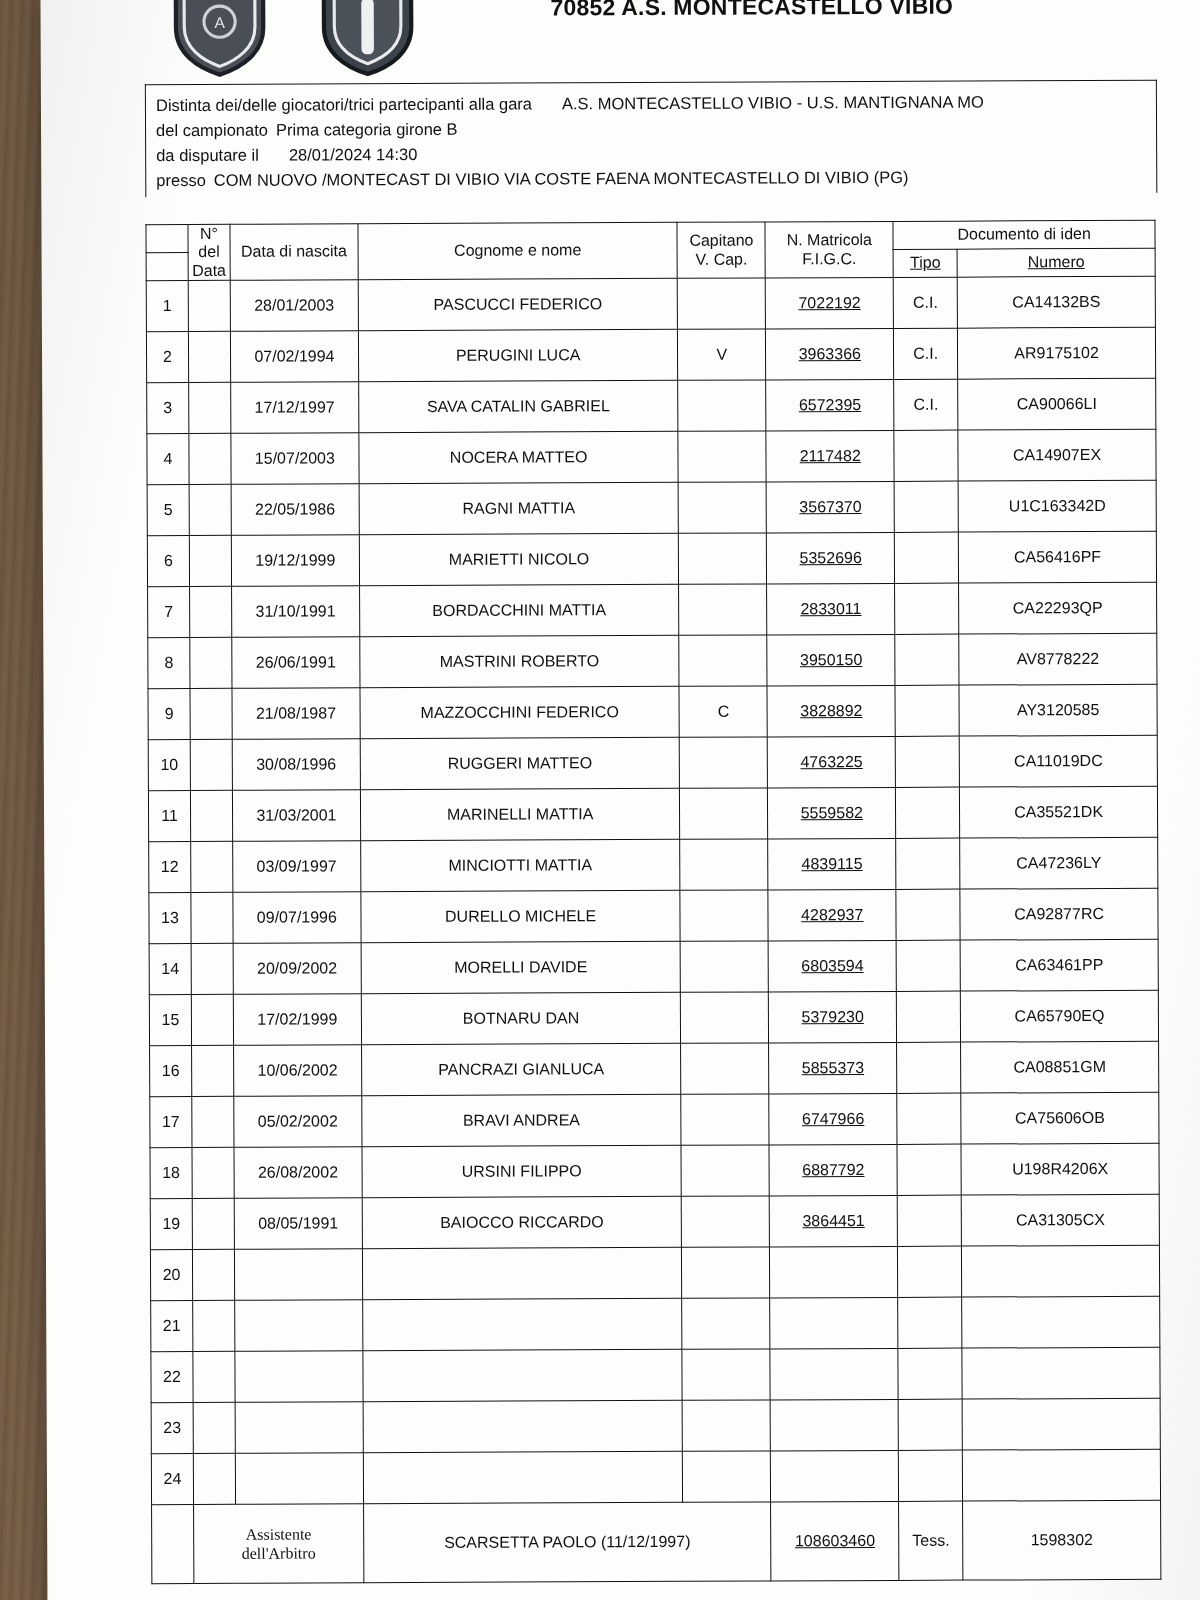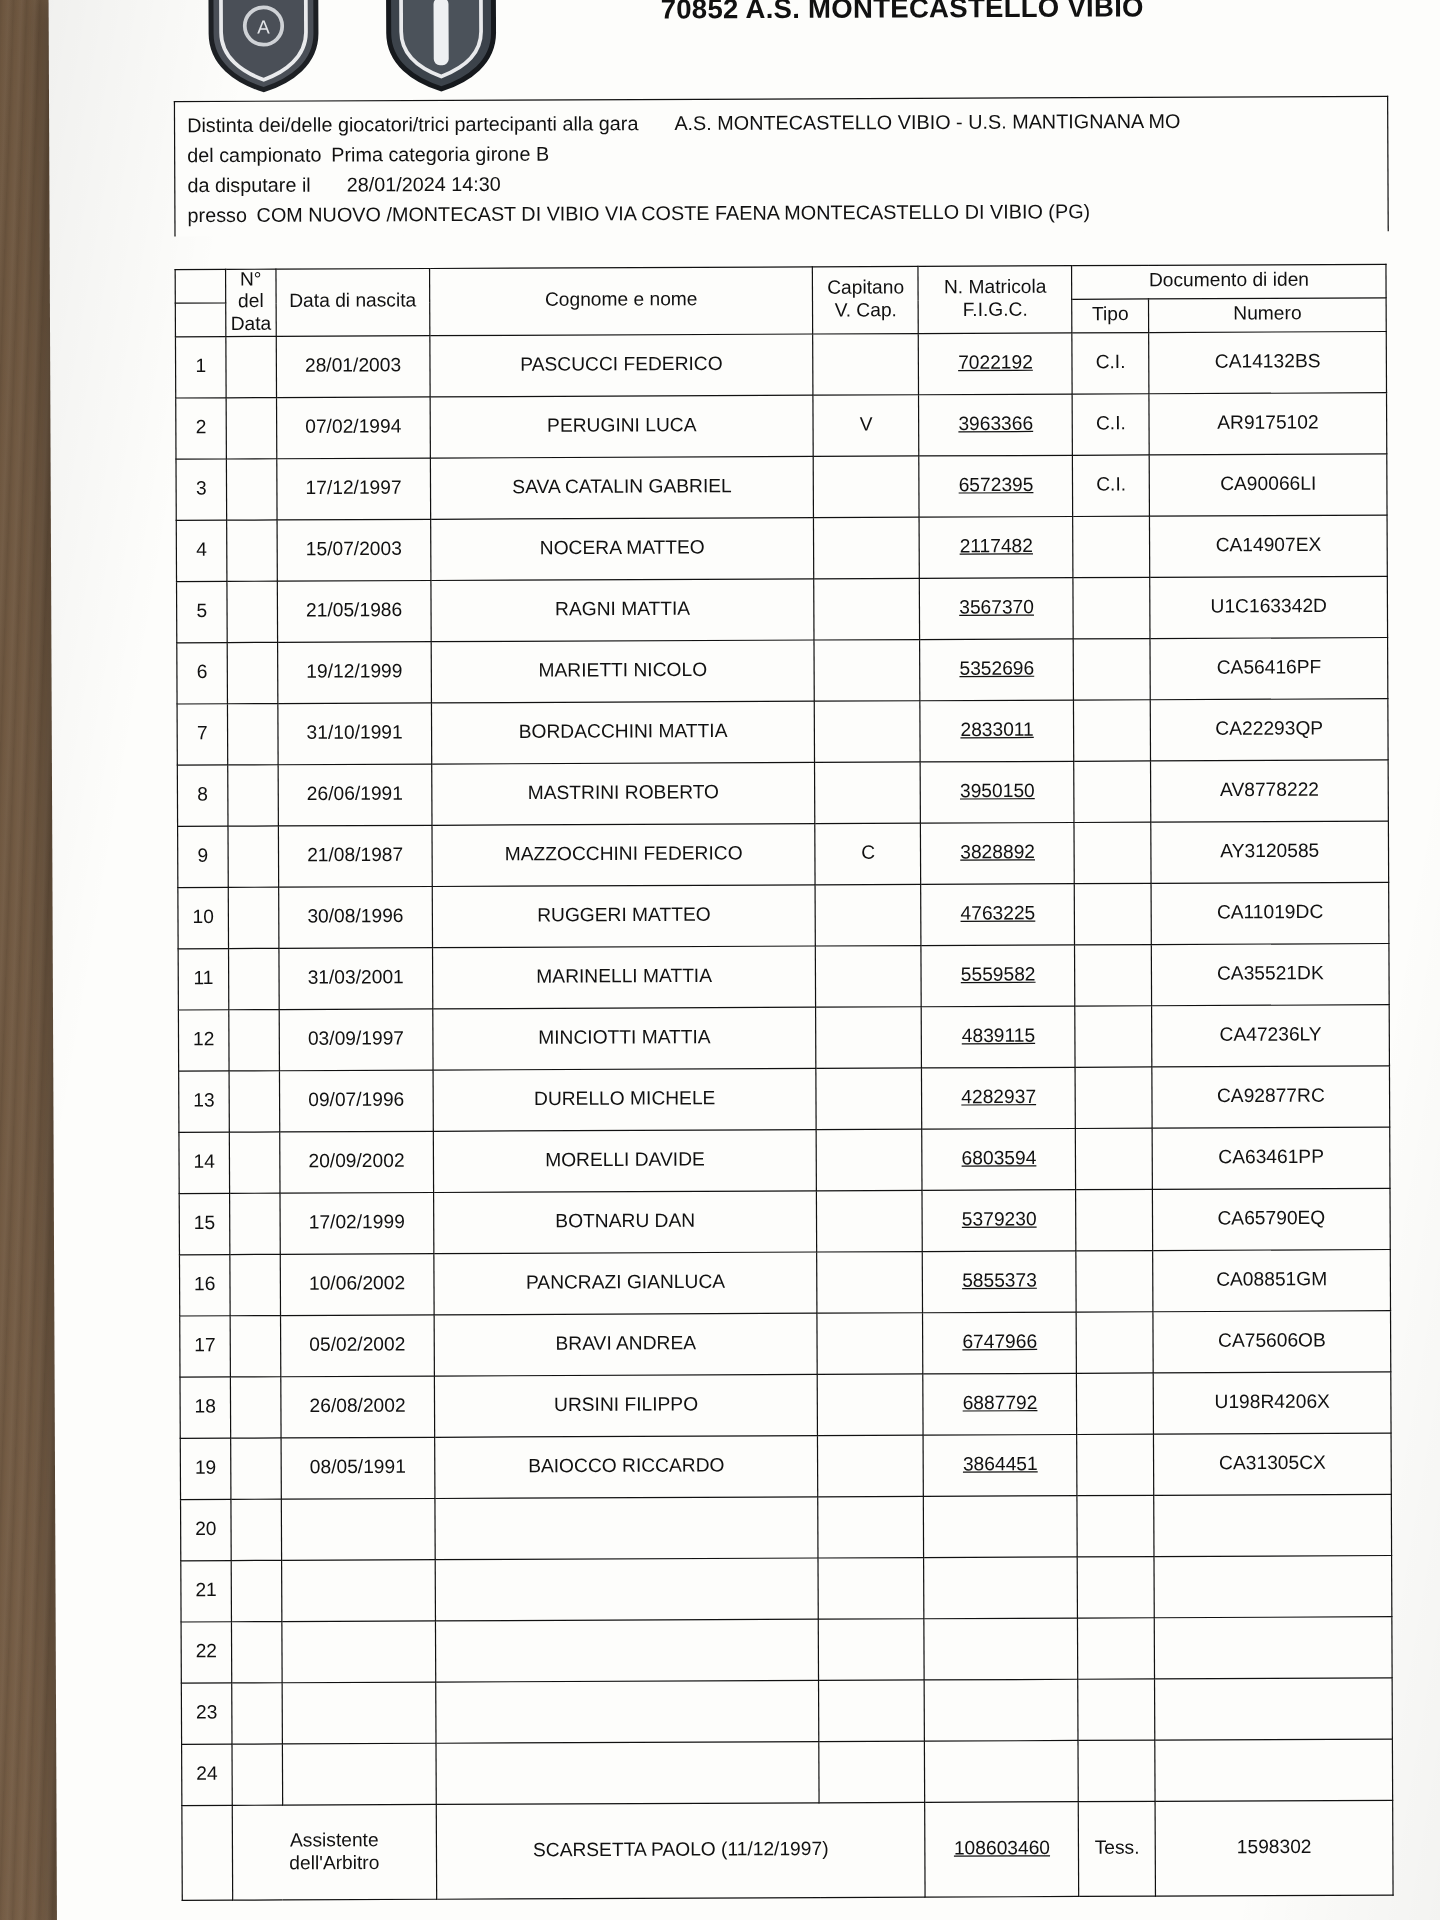--- a/index.html
+++ b/index.html
@@ -133,21 +133,21 @@
   col.c-cap   { width: 88px; }
   col.c-matr  { width: 128px; }
   col.c-tipo  { width: 64px; }
   col.c-numdoc{ width: 198px; }
 
   thead td, thead th {
     font-size: 14.5px;
     line-height: 1.15;
     padding: 4px 2px;
   }
-  .hdr-sub { font-size: 14.5px; }
+  .hdr-sub { font-size: 14.5px; text-decoration: underline; }
 
   tbody tr { height: 51px; }
   td.rownum {
     border: none;
     font-size: 17px;
     text-align: right;
     padding-right: 5px;
     color: #111;
     background: transparent;
   }
@@ -164,20 +164,21 @@
   td.numdoc { font-size: 17px; }
   td.cap { font-size: 17px; }
 
   
   .assist-row td { height: 78px; }
   .assist-label {
     font-size: 16px;
     font-weight: bold;
     line-height: 1.2;
     text-align: center;
+    font-family: Liberation Serif, serif;
   }
   .assist-name {
     text-align: left;
     padding-left: 10px;
     font-size: 17px;
   }
 </style>
 </head>
 <body>
 
@@ -299,21 +300,21 @@
           <td class="nasc">15/07/2003</td>
           <td class="name">NOCERA MATTEO</td>
           <td class="cap"></td>
           <td class="matr">2117482</td>
           <td class="tipo"></td>
           <td class="numdoc">CA14907EX</td>
         </tr>
         <tr>
           <td class="rownum">5</td>
           <td class="ruolo"></td>
-          <td class="nasc">21/05/1986</td>
+          <td class="nasc">22/05/1986</td>
           <td class="name">RAGNI MATTIA</td>
           <td class="cap"></td>
           <td class="matr">3567370</td>
           <td class="tipo"></td>
           <td class="numdoc">U1C163342D</td>
         </tr>
         <tr>
           <td class="rownum">6</td>
           <td class="ruolo"></td>
           <td class="nasc">19/12/1999</td>

